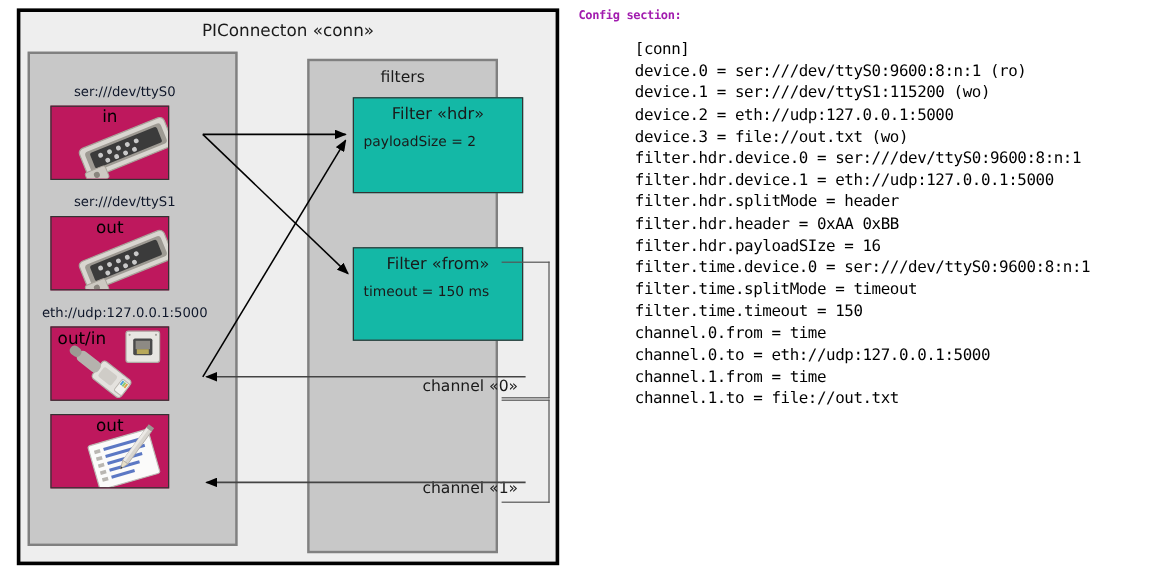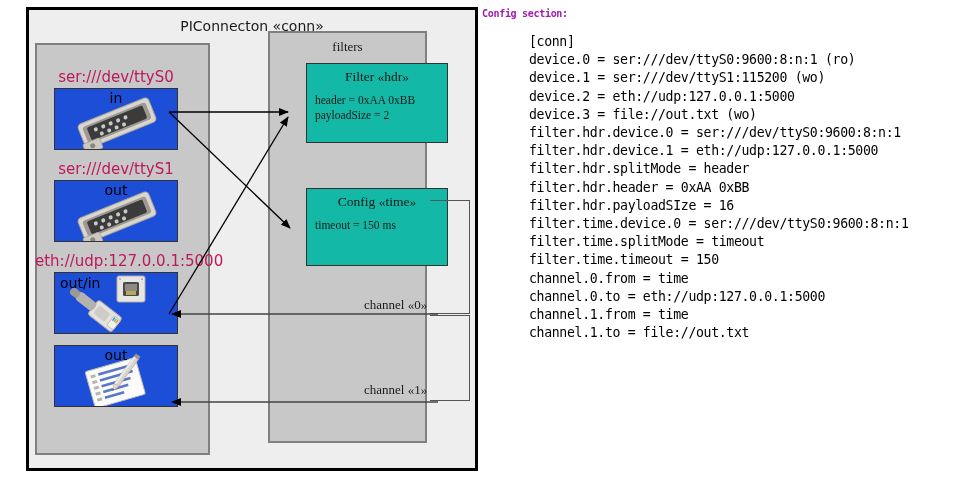--- a/index.html
+++ b/index.html
@@ -18,21 +18,20 @@
   
   #outer-frame {
     position: absolute;
     left: 14px;
     top: 7px;
     width: 452px;
     height: 464px;
     background: #eeeeee;
     border: 3px solid #000000;
     box-sizing: border-box;
-    margin-left: 12px;
   }
   #outer-title {
     position: absolute;
     left: 0;
     top: 8px;
     width: 100%;
     text-align: center;
     font-size: 14px;
     color: #1a1a1a;
   }
@@ -45,58 +44,57 @@
     box-sizing: border-box;
   }
   #devices-panel {
     left: 6px;
     top: 33px;
     width: 175px;
     height: 412px;
   }
   #filters-panel {
     left: 239px;
-    top: 21px;
+    top: 39px;
     width: 159px;
     height: 412px;
-    font-family: Liberation Serif, serif;
   }
   .panel-title {
     position: absolute;
     left: 0;
     top: 6px;
     width: 100%;
     text-align: center;
     font-size: 13px;
     color: #1a1a1a;
   }
 
   
   .device {
     position: absolute;
     left: 17px;
     width: 124px;
   }
   .device-label {
     text-align: center;
-    font-size: 15px;
-    color: #be185d;
+    font-size: 11px;
+    color: #0f172a;
     line-height: 16px;
     margin-bottom: 3px;
     white-space: nowrap;
   }
   .device-label.wide {
     margin-left: -19px;
     width: 162px;
   }
   .device-box {
     position: relative;
-    width: 124px;
+    width: 99px;
     height: 62px;
-    background: #1d4ed8;
+    background: #be185d;
     border: 1.5px solid #333333;
     box-sizing: border-box;
     overflow: hidden;
   }
   .device-io {
     position: absolute;
     top: 1px;
     width: 100%;
     text-align: center;
     font-size: 14px;
@@ -339,27 +337,26 @@
       </div>
     </div>
   </div>
 
   <div class="panel" id="filters-panel">
     <div class="panel-title">filters</div>
 
     <div class="filter-box" id="filter-hdr">
       <div class="filter-title">Filter «hdr»</div>
       <div class="filter-props">
-        <div class="filter-prop">header = 0xAA 0xBB</div>
         <div class="filter-prop">payloadSize = 2</div>
       </div>
     </div>
 
     <div class="filter-box" id="filter-time">
-      <div class="filter-title">Config «time»</div>
+      <div class="filter-title">Filter «from»</div>
       <div class="filter-props">
         <div class="filter-prop">timeout = 150 ms</div>
       </div>
     </div>
 
     <div class="channel-box" id="channel-0-box"></div>
     <div class="channel-box" id="channel-1-box"></div>
 
     <div class="channel-label" id="channel-0-label">channel «0»</div>
     <div class="channel-label" id="channel-1-label">channel «1»</div>

